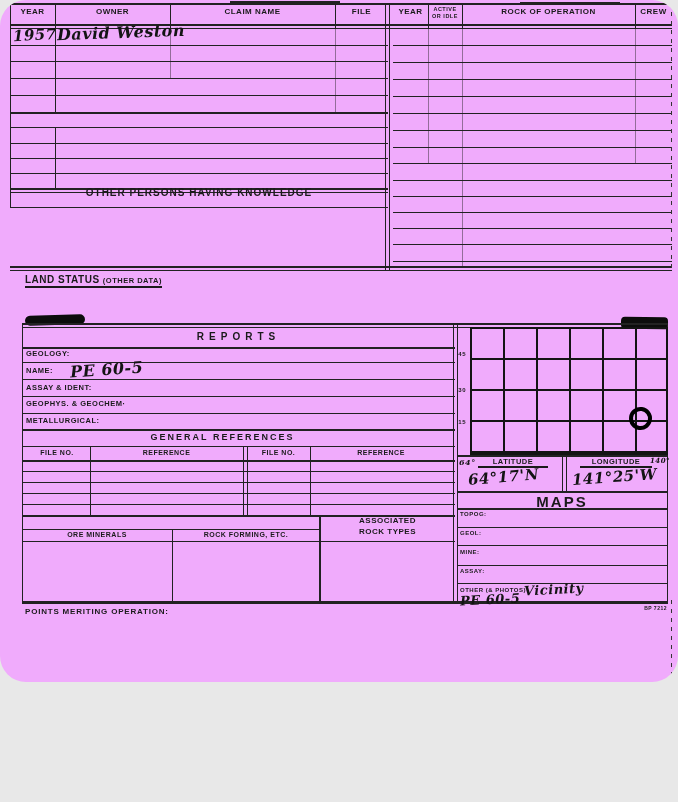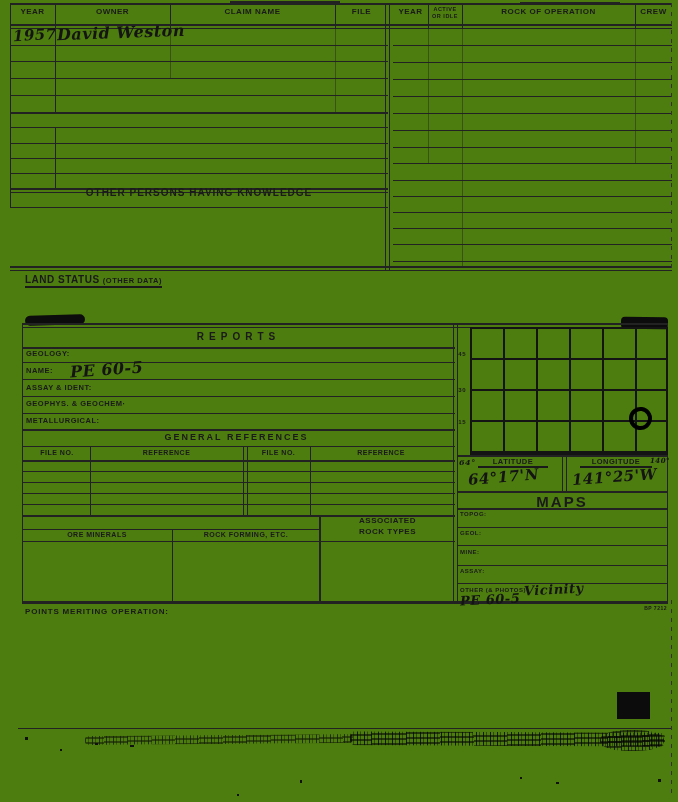--- a/index.html
+++ b/index.html
@@ -1,17 +1,17 @@
 <!DOCTYPE html>
 <html><head>
 <meta charset="utf-8">
 <style>
   html,body{margin:0;padding:0;background:#e8e8e8;}
-  #page{position:relative;width:678px;height:802px;background:#4d7c0f;overflow:hidden;
-        font-family:"Liberation Sans",sans-serif;color:#161616;}
+  #page{position:relative;width:678px;height:682px;background:#f0abfc;overflow:hidden;
+        font-family:"Liberation Sans",sans-serif;color:#161616;border-radius:26px;}
   .t{position:absolute;font-weight:bold;color:#1a1a1a;letter-spacing:.5px;line-height:1.1;}
   .c{text-align:center;}
   .r{text-align:right;}
   .hw{position:absolute;font-family:"DejaVu Serif",serif;font-style:italic;font-weight:bold;
       color:#141414;letter-spacing:.5px;line-height:1;}
   .hl{position:absolute;height:1px;background:#222;}
   .vl{position:absolute;width:1px;background:#222;}
   .faint{opacity:.45;}
   .dash{background:repeating-linear-gradient(180deg,#333 0 4px,transparent 4px 9px);}
   .blob{position:absolute;background:#0c0c0c;}
@@ -127,21 +127,21 @@
   <i class="hl" style="left:22px;top:396px;width:433px"></i>
   <span class="t" style="left:26px;top:400px;font-size:7.5px">GEOPHYS. &amp; GEOCHEM·</span>
   <i class="hl" style="left:22px;top:413px;width:433px"></i>
   <span class="t" style="left:26px;top:417px;font-size:7.5px">METALLURGICAL:</span>
   <i class="hl" style="left:22px;top:429px;width:433px;height:2px"></i>
 
   <span class="t r" style="left:450px;top:351px;width:16px;font-size:6px">45</span>
   <span class="t r" style="left:450px;top:387px;width:16px;font-size:6px">30</span>
   <span class="t r" style="left:450px;top:419px;width:16px;font-size:6px">15</span>
 
-  <span class="t c" style="left:20px;top:433px;width:433px;font-size:9px;letter-spacing:2px">GENERAL REFERENCES</span>
+  <span class="t c" style="left:6px;top:433px;width:433px;font-size:9px;letter-spacing:2px">GENERAL REFERENCES</span>
   <i class="hl" style="left:22px;top:446px;width:433px"></i>
   <span class="t c" style="left:24px;top:449px;width:66px;font-size:7px">FILE NO.</span>
   <span class="t c" style="left:90px;top:449px;width:153px;font-size:7px">REFERENCE</span>
   <span class="t c" style="left:247px;top:449px;width:63px;font-size:7px">FILE NO.</span>
   <span class="t c" style="left:310px;top:449px;width:142px;font-size:7px">REFERENCE</span>
   <i class="hl" style="left:22px;top:460px;width:433px;height:2px"></i>
   <i class="hl" style="left:22px;top:471px;width:433px"></i>
   <i class="hl" style="left:22px;top:482px;width:433px"></i>
   <i class="hl" style="left:22px;top:493px;width:433px"></i>
   <i class="hl" style="left:22px;top:504px;width:433px"></i>

